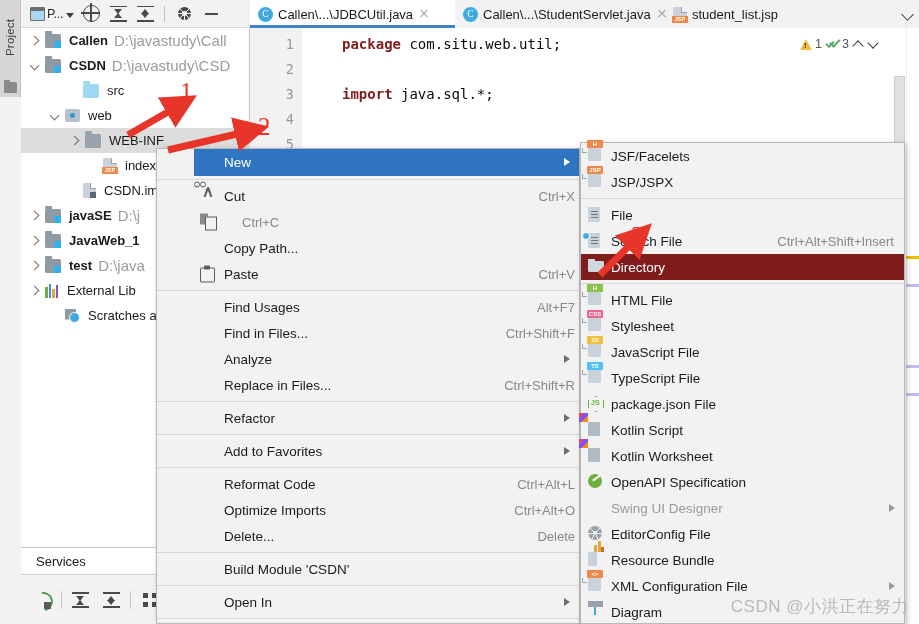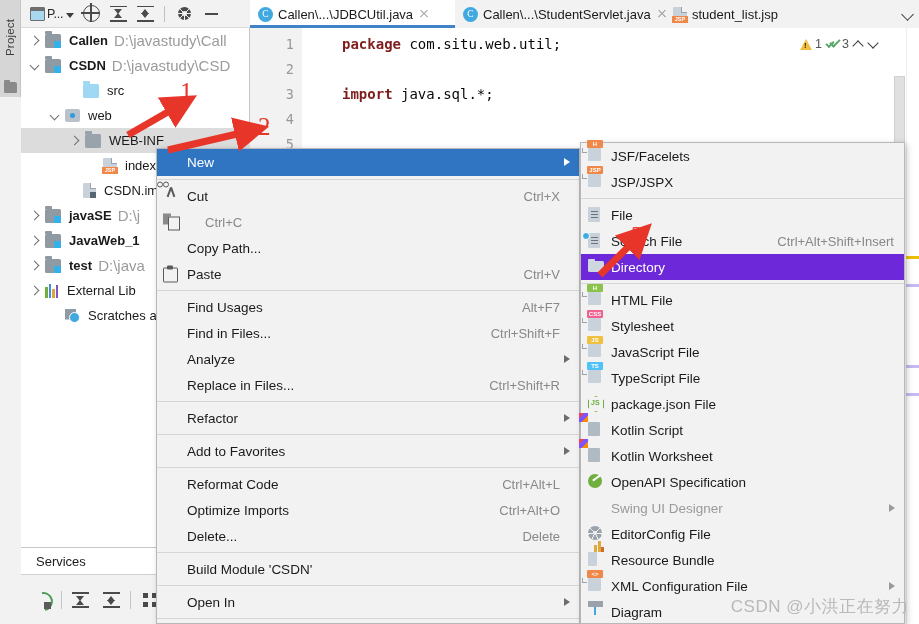--- a/index.html
+++ b/index.html
@@ -208,21 +208,21 @@
   .scrollthumb{position:absolute;right:14px;top:48px;width:11px;height:96px;background:#e0e0e0;border:1px solid #d0d0d0;}
 
   .os-badge{position:absolute;right:23px;top:176px;font-size:11px;font-weight:bold;color:#2e7d32;font-family:"DejaVu Sans Mono",monospace;}
 
   
   .ctxmenu {
     position:absolute; left:156px; top:148px; width:424px; height:476px;
     background:#f2f2f2; border:1px solid #b8b8b8; box-shadow:2px 2px 6px rgba(0,0,0,.22);
     font-size:13.5px; color:#1a1a1a;
   }
-  .mi { position:relative; height:26px; display:flex; align-items:center; padding-left:30px; padding-right:19px; white-space:nowrap;}
+  .mi { position:relative; height:26px; display:flex; align-items:center; padding-left:30px; padding-right:4px; white-space:nowrap;margin-left:37px;}
   .mi.h27 { height:27px; }
   .mi.sel { background:#2f75c2; color:#ffffff; }
   .mi .label { flex:1; }
   .mi .accel { color:#888888; font-size:13px; margin-left:18px; }
   .mi .submark { position:absolute; right:9px; top:9px; width:0;height:0;
      border-top:4.5px solid transparent;border-bottom:4.5px solid transparent;border-left:6px solid #6d6d6d;}
   .mi.sel .submark { border-left-color:#ffffff; }
   .mi .mico { position:absolute; left:6px; top:50%; transform:translateY(-50%); width:17px; height:17px; }
   .msep { height:1px; background:#d6d6d6; margin:3px 0; }
   .u { text-decoration: underline; text-underline-offset:2px; }
@@ -240,21 +240,21 @@
   .ico-paste:before{content:"";position:absolute;left:0;top:2px;width:13px;height:13px;border:1.6px solid #5a5a5a;border-radius:1px;}
   .ico-paste:after{content:"";position:absolute;left:3.5px;top:0px;width:6px;height:4px;background:#5a5a5a;border-radius:1px;}
 
   
   .submenu{
     position:absolute; left:580px; top:142px; width:325px; height:482px;
     background:#f2f2f2; border:1px solid #b8b8b8; box-shadow:2px 2px 6px rgba(0,0,0,.22);
     font-size:13.5px; color:#1a1a1a;
   }
   .smi{position:relative;height:26px;display:flex;align-items:center;padding-left:30px;padding-right:10px;white-space:nowrap;}
-  .smi.sel{background:#6d28d9;color:#ffffff;}
+  .smi.sel{background:#7f1d1d;color:#ffffff;}
   .smi.disabled{color:#9a9a9a;}
   .smi .label{flex:1;}
   .smi .accel{color:#888888;font-size:13px;margin-left:14px;}
   .smi .submark{position:absolute;right:9px;top:9px;width:0;height:0;
      border-top:4.5px solid transparent;border-bottom:4.5px solid transparent;border-left:6px solid #9a9a9a;}
   .smi .mico{position:absolute;left:7px;top:50%;transform:translateY(-50%);width:16px;height:16px;}
 
   
   .fic{width:14px;height:16px;position:relative;}
   .fic .sheet{position:absolute;left:0;top:0;width:13px;height:13px;background:#c9d2da;border-radius:1px;}

